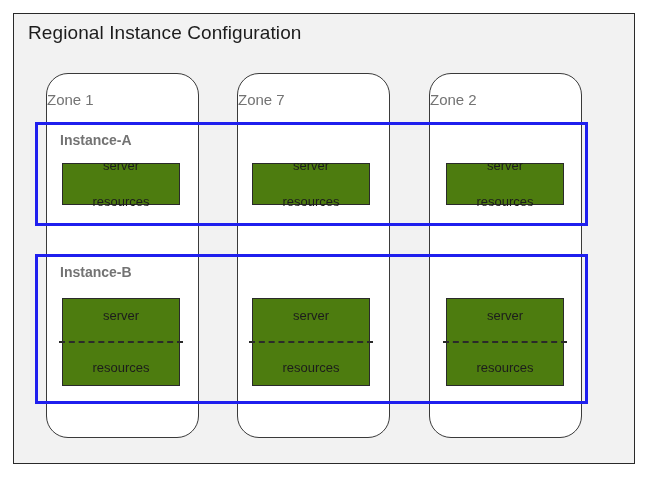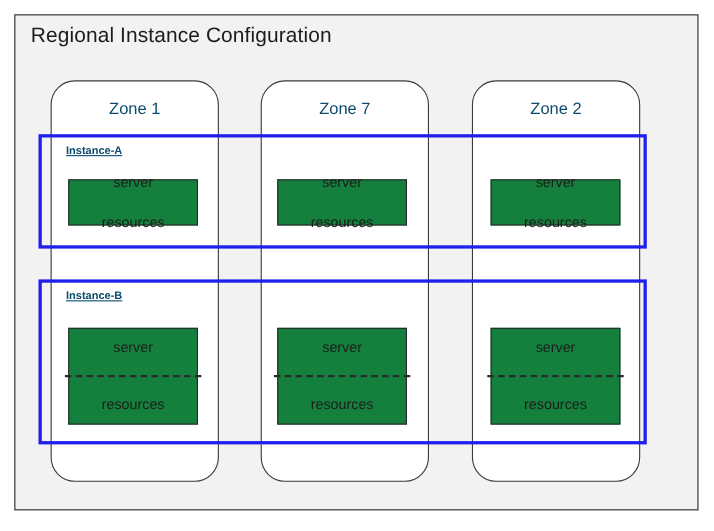--- a/index.html
+++ b/index.html
@@ -53,23 +53,22 @@
   }
   .zone-card.z1 { left: 46px; }
   .zone-card.z2 { left: 237px; }
   .zone-card.z3 { left: 429px; }
 
   .zone-label {
     position: absolute;
     top: 17px;
     left: 0;
     width: 100%;
-    text-align: center;
     font-size: 15px;
-    color: #0c4a6e;
+    color: #737373;
   }
 
   
   .instance-band {
     position: absolute;
     left: 35px;
     width: 553px;
     border: 3px solid #1f1fee;
     box-sizing: border-box;
     background: transparent;
@@ -81,31 +80,30 @@
   }
   .instance-band.band-b {
     top: 254px;
     height: 150px;
   }
 
   .instance-label {
     position: absolute;
     left: 22px;
     top: 7px;
-    font-size: 10px;
+    font-size: 14px;
     font-weight: bold;
-    color: #0c4a6e;
+    color: #737373;
     white-space: nowrap;
-    text-decoration: underline;
   }
 
   
   .resource-box {
     position: absolute;
-    background: #15803d;
+    background: #4d7c0f;
     border: 1px solid #2a2a2a;
     box-sizing: border-box;
     display: flex;
     flex-direction: column;
     align-items: center;
     justify-content: center;
     font-size: 13px;
     color: #1c1c1c;
     line-height: 1.25;
     gap: 20px;

